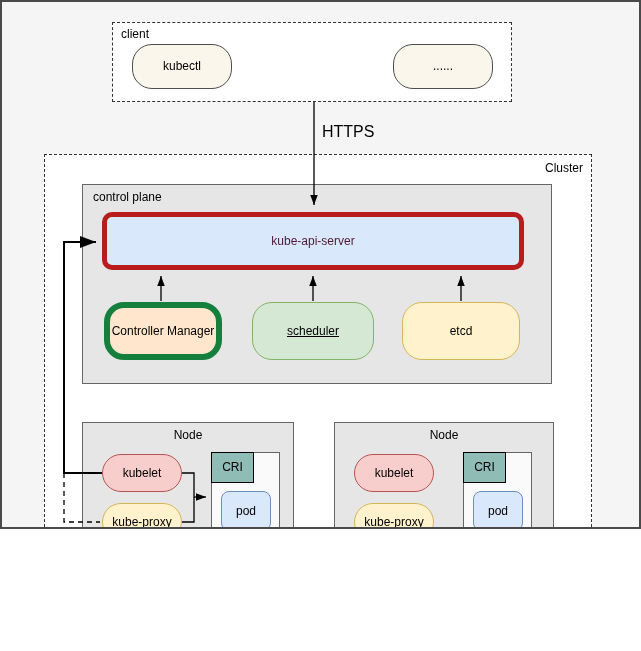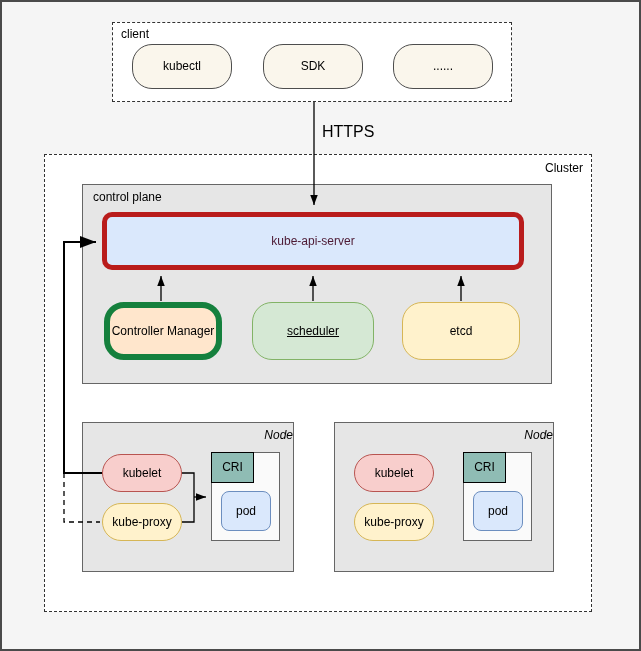--- a/index.html
+++ b/index.html
@@ -1,17 +1,17 @@
 <!DOCTYPE html>
 <html><head>
 <meta charset="utf-8">
 <style>
   html,body{margin:0;padding:0;background:#fff;}
   .canvas{
-    position:relative;width:641px;height:651px;box-sizing:border-box;
+    position:relative;width:641px;height:529px;box-sizing:border-box;
     background:#F5F5F5;border:2px solid #4A4A4A;overflow:hidden;
     font-family:"Liberation Sans",sans-serif;font-size:12px;color:#000;padding-left:36px;
   }
   .dashed-box{position:absolute;border:1px dashed #333;background:#FFFFFF;box-sizing:border-box;}
   .gray-box{position:absolute;background:#E6E6E6;border:1px solid #666;box-sizing:border-box;}
   .corner-label{position:absolute;font-size:12px;white-space:nowrap;}
   .shape{
     position:absolute;display:flex;align-items:center;justify-content:center;
     box-sizing:border-box;font-size:12px;text-align:center;line-height:1.2;
   }
@@ -33,21 +33,21 @@
   .control-plane .corner-label{left:10px;top:5px;}
 
   .api-server{left:100px;top:210px;width:422px;height:58px;background:#DAE8FC;
     border:5px solid #b91c1c;border-radius:10px;color:#4D1A34;}
   .box-cm{left:102px;top:300px;width:118px;height:58px;background:#FFE6CC;border:6px solid #15803d;}
   .box-scheduler{left:250px;top:300px;width:122px;height:58px;background:#D5E8D4;border:1px solid #82B366;text-decoration:underline;}
   .box-etcd{left:400px;top:300px;width:118px;height:58px;background:#FFF2CC;border:1px solid #D6B656;}
 
   .node1{left:80px;top:420px;width:212px;height:150px;}
   .node2{left:332px;top:420px;width:220px;height:150px;}
-  .node-label{position:absolute;left:0;top:5px;width:100%;text-align:right;font-size:12px;font-style:italic;}
+  .node-label{position:absolute;left:0;top:5px;width:100%;text-align:center;font-size:12px;}
 
   .kubelet{background:#F8CECC;border:1px solid #B85450;}
   .kube-proxy{background:#FFF2CC;border:1px solid #D6B656;}
   .kubelet1{left:100px;top:452px;width:80px;height:38px;}
   .kube-proxy1{left:100px;top:501px;width:80px;height:38px;}
   .kubelet2{left:352px;top:452px;width:80px;height:38px;}
   .kube-proxy2{left:352px;top:501px;width:80px;height:38px;}
 
   .cri-container{position:absolute;background:#FAFAFA;border:1px solid #666;box-sizing:border-box;}
   .cri-container1{left:209px;top:450px;width:69px;height:89px;}
@@ -63,21 +63,20 @@
 </style>
 </head>
 <body>
 
 <div class="canvas">
 
   <div class="dashed-box client-box">
     <span class="corner-label">client</span>
   </div>
   <div class="shape rounded cream box-kubectl">kubectl</div>
-  <div class="shape rounded cream box-sdk">SDK</div>
   <div class="shape rounded cream box-dots">......</div>
 
   <div class="https-label">HTTPS</div>
 
   <div class="dashed-box cluster-box">
     <span class="corner-label">Cluster</span>
   </div>
 
   <div class="gray-box control-plane">
     <span class="corner-label">control plane</span>

